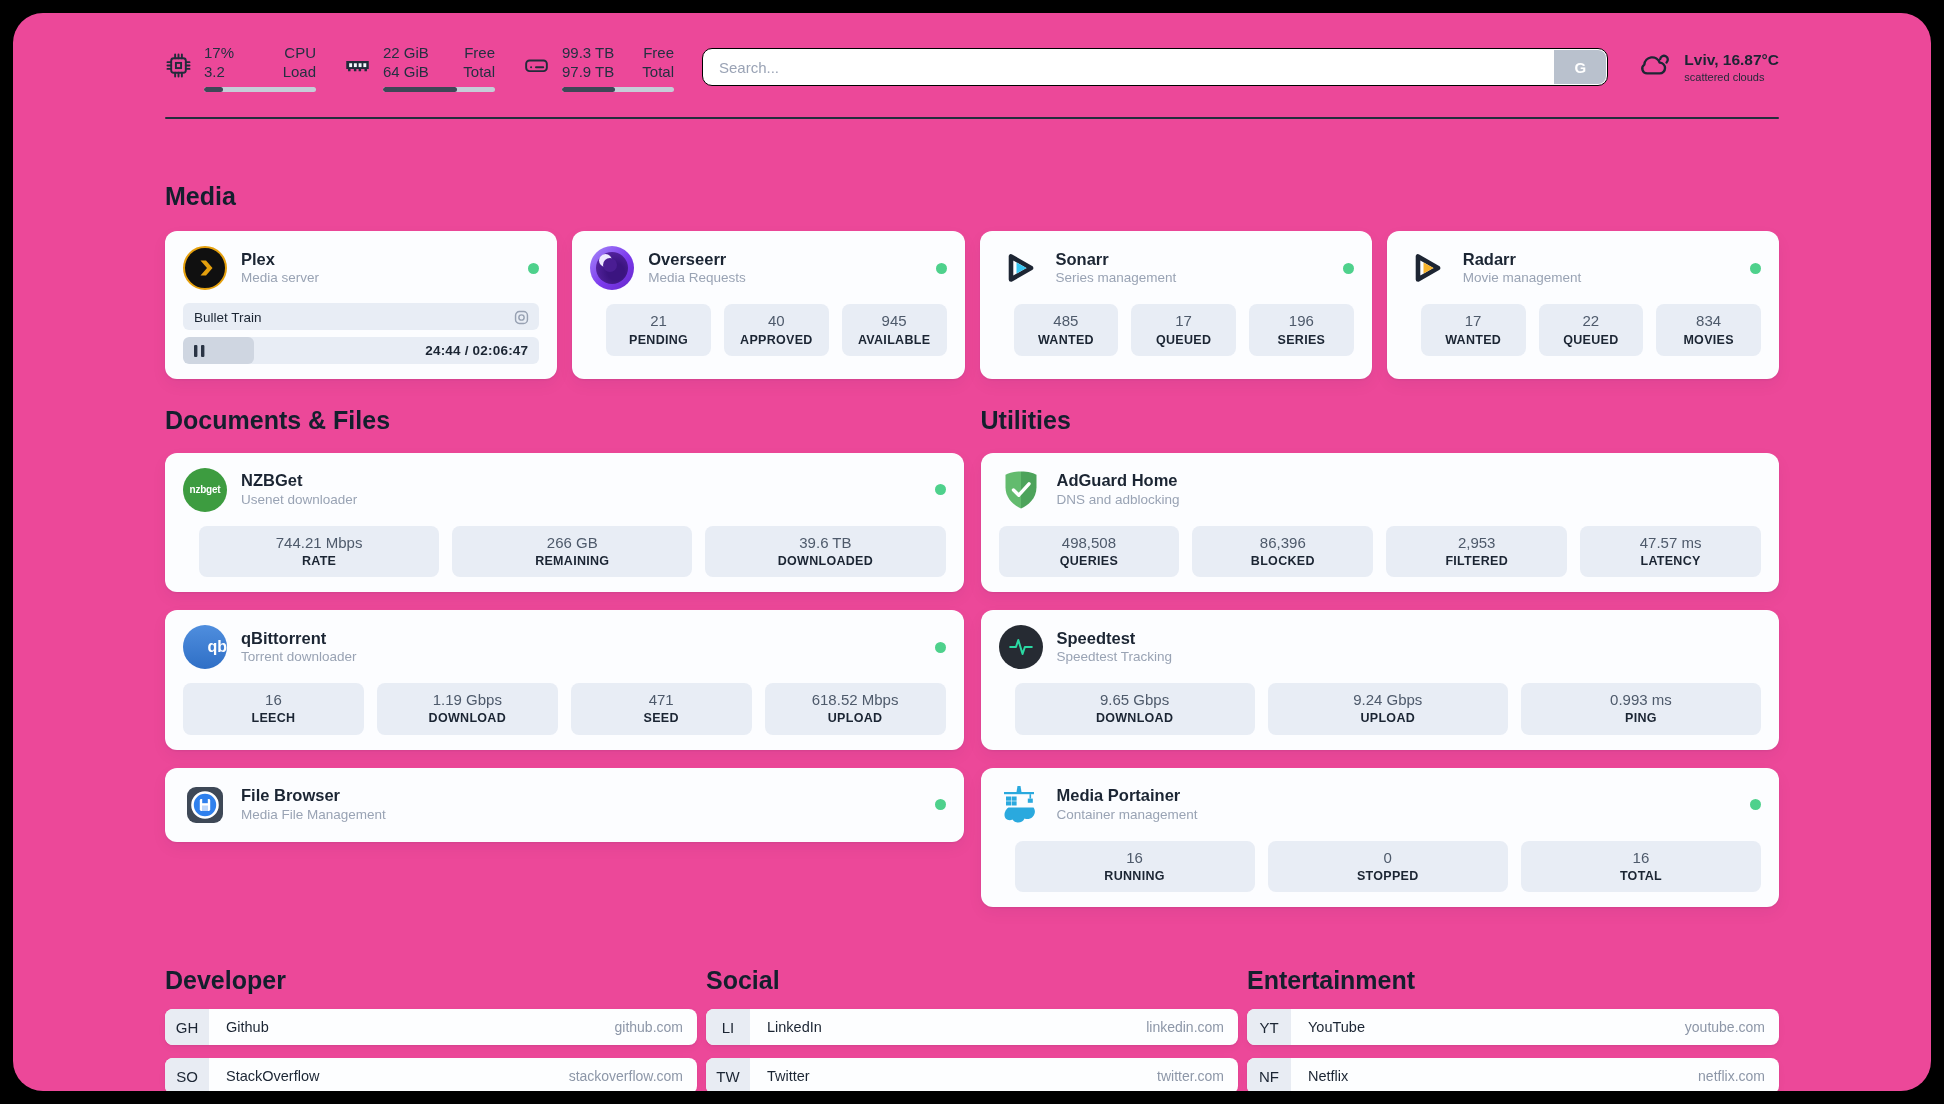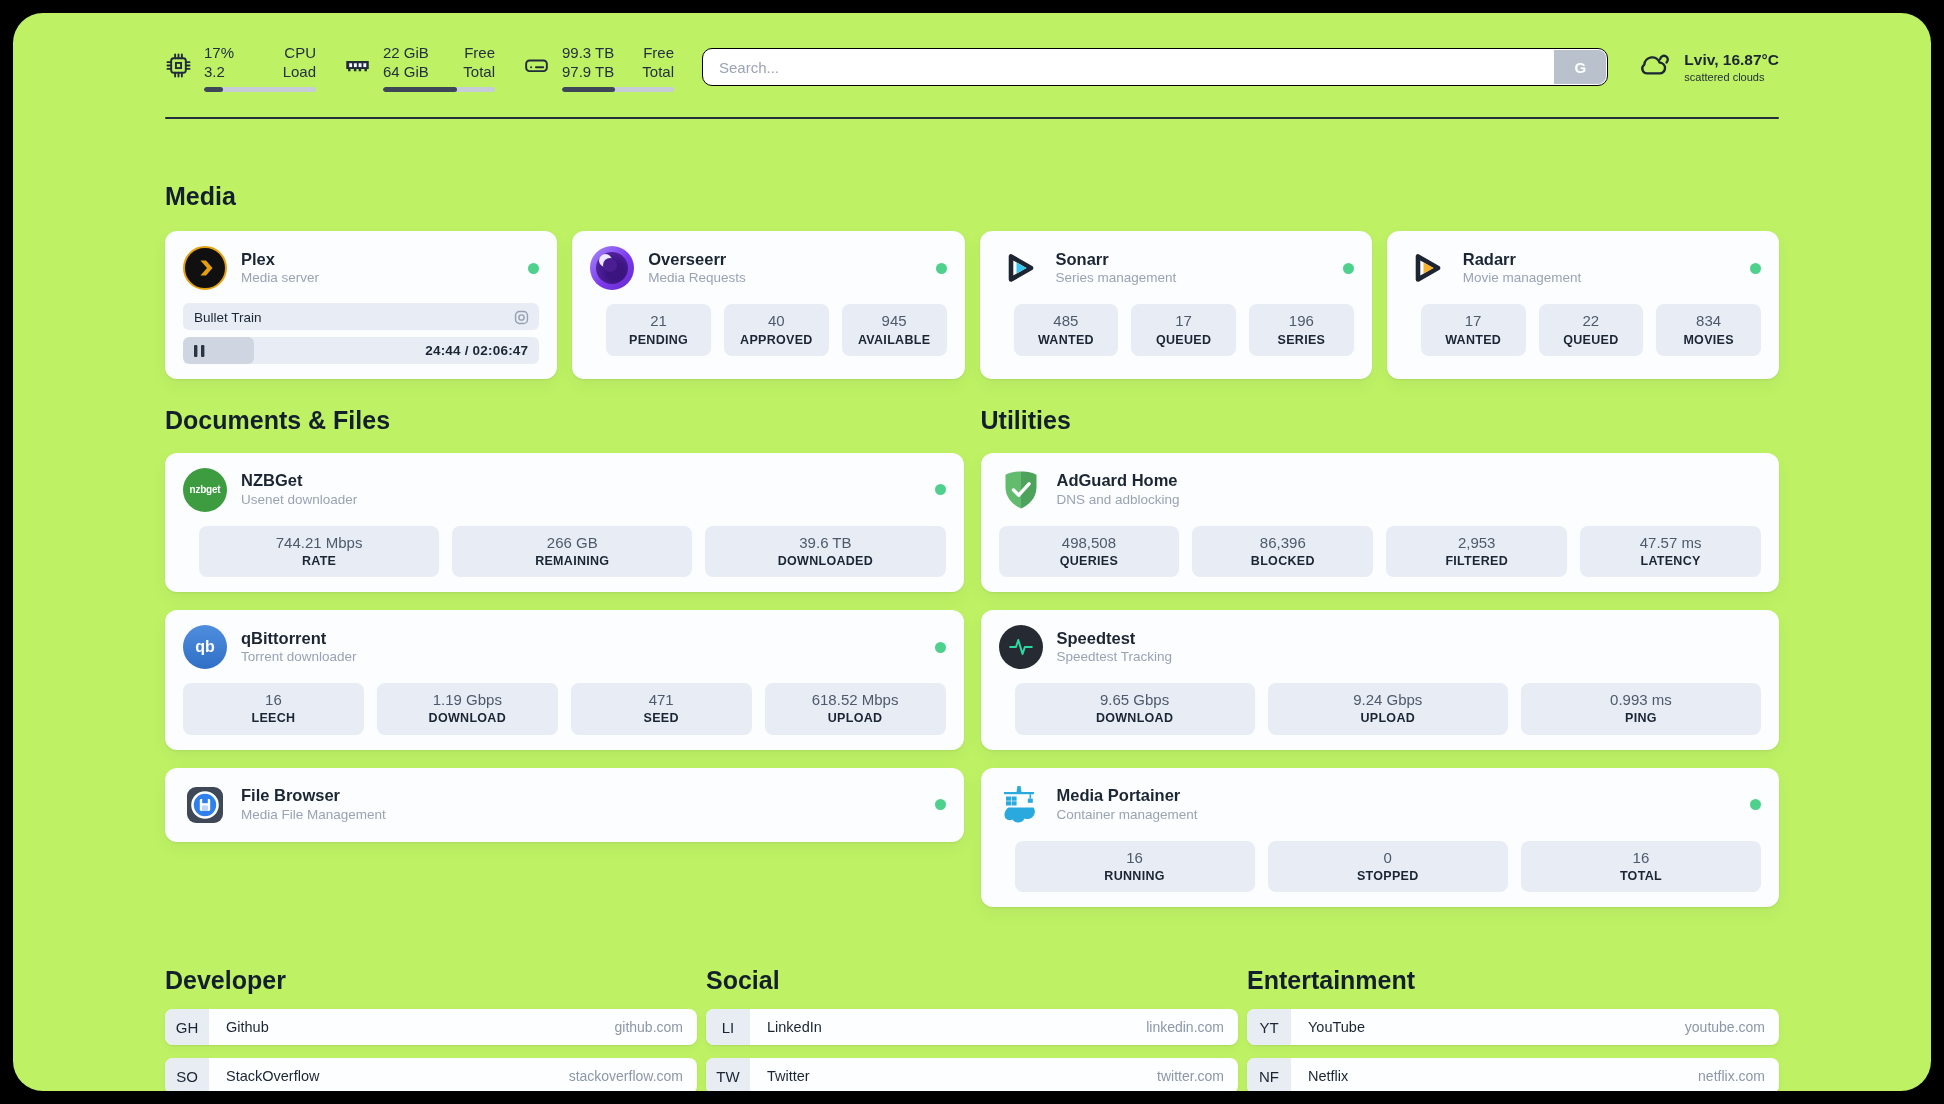--- a/index.html
+++ b/index.html
@@ -1,19 +1,19 @@
 <!DOCTYPE html>
 <html><head>
 <meta charset="utf-8">
 <style>
   * { margin:0; padding:0; box-sizing:border-box; }
   html,body { background:#000; }
   .page { position:relative; width:1944px; height:1104px; background:#000;
           font-family:"Liberation Sans","DejaVu Sans",sans-serif; color:#1c2736; }
-  .panel { position:absolute; inset:13px; background:#bef264; border-radius:30px;
+  .panel { position:absolute; inset:13px; background:#ec4899; border-radius:30px;
            padding:0 152px; overflow:hidden; }
 
   
   .topbar { margin-top:30px; height:48px; display:flex; align-items:center; }
   .widgets { display:flex; gap:28px; }
   .widget { display:flex; align-items:center; gap:12px; }
   .w-body { display:flex; flex-direction:column; width:112px; }
   .w-rows { display:flex; justify-content:space-between; font-size:15px; color:#243041; line-height:1.3; }
   .w-col { display:flex; flex-direction:column; }
   .w-col.right { align-items:flex-end; }
@@ -66,21 +66,21 @@
   .icon-circle { width:44px; height:44px; border-radius:50%; display:flex; align-items:center;
                  justify-content:center; flex-shrink:0; position:relative; }
   .plex-ic { background:#101010; border:2px solid #e5a00d; }
   .ovr-ic { background:linear-gradient(135deg,#a78bfa 0%,#7c3aed 55%,#6527c9 100%); overflow:hidden; }
   .ovr-inner { position:absolute; inset:6px; border-radius:50%;
                background:radial-gradient(circle at 62% 62%, #3b1480 30%, #54239f 75%); }
   .ovr-glint { position:absolute; left:9px; top:8px; width:13px; height:13px; border-radius:50%; background:#ede9fe; }
   .ovr-glint-cover { position:absolute; left:13px; top:12px; width:14px; height:14px; border-radius:50%; background:#4a1d93; }
   .nzb-ic { background:#3d9c40; }
   .nzb-ic span { color:#fff; font-size:10px; font-weight:700; letter-spacing:-.2px; }
-  .qb-ic { background:linear-gradient(180deg,#4f8ede,#2f6fc6); }
+  .qb-ic { background:linear-gradient(180deg,#4f8ede,#2f6fc6);justify-content:flex-end; }
   .qb-ic span { color:#fff; font-size:16px; font-weight:600; }
   .spd-ic { background:#262b33; }
 
   
   .media-row { margin-top:13px; background:#e8edf5; border-radius:6px; height:27px;
                display:flex; align-items:center; justify-content:space-between;
                padding:2px 9px 0 11px; font-size:13.5px; color:#1b2533; }
   .prog-row { margin-top:7px; position:relative; background:#e8edf5; border-radius:6px; height:27px; overflow:hidden; }
   .prog-fill { position:absolute; left:0; top:0; bottom:0; background:#cfd6e1; border-radius:6px; }
   .pp { position:absolute; left:11px; top:0; bottom:0; border:none; background:transparent;

